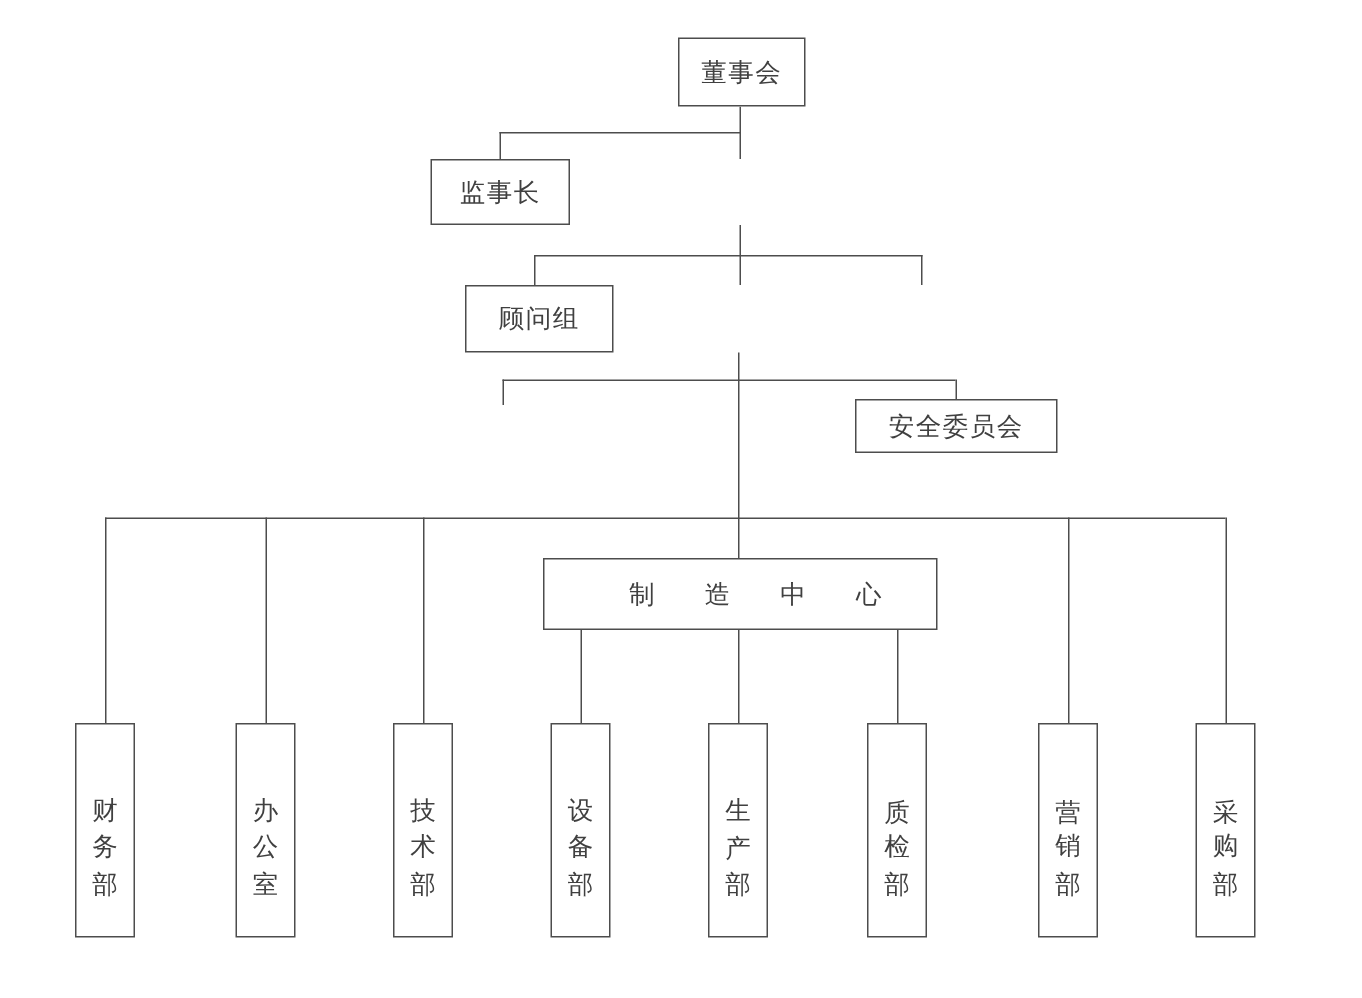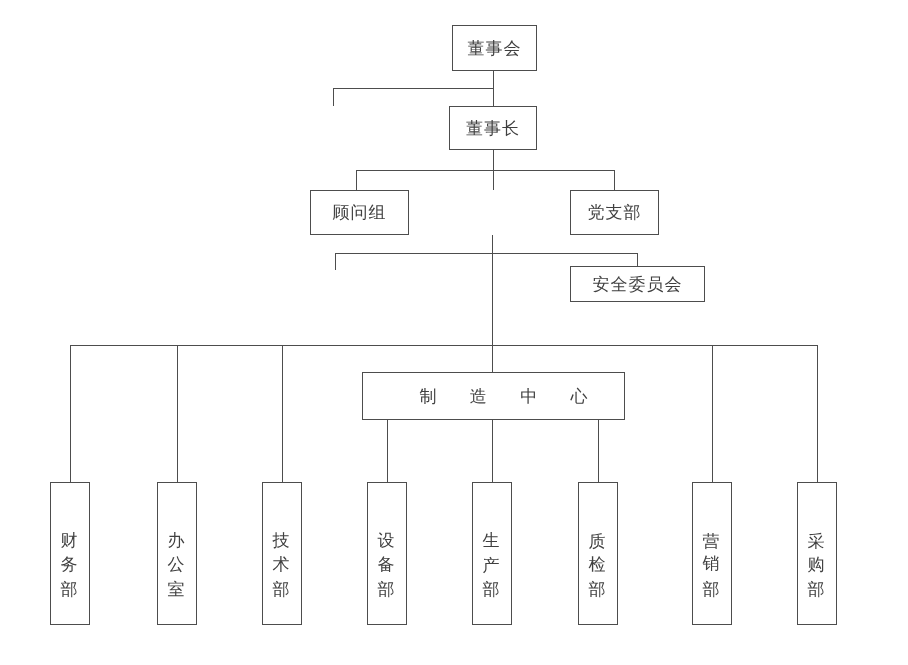--- a/index.html
+++ b/index.html
@@ -93,23 +93,22 @@
   <div class="vl" style="left:177px; top:345px; height:137px;"></div>
   <div class="vl" style="left:282px; top:345px; height:137px;"></div>
   <div class="vl" style="left:712px; top:345px; height:137px;"></div>
   <div class="vl" style="left:817px; top:345px; height:137px;"></div>
 
   <div class="vl" style="left:387px; top:420px; height:62px;"></div>
   <div class="vl" style="left:492px; top:420px; height:62px;"></div>
   <div class="vl" style="left:598px; top:420px; height:62px;"></div>
 
   <div class="node n-board">董事会</div>
-  <div class="node n-chairman">董事长</div>
+  <div class="node n-supervisor">监事长</div>
   <div class="node n-advisory">顾问组</div>
-  <div class="node n-party">党支部</div>
   <div class="node n-safety">安全委员会</div>
   <div class="node n-mfg mfg">制 造 中 心</div>
 
   <div class="vnode n-finance">财务部</div>
   <div class="vnode n-office">办公室</div>
   <div class="vnode n-tech">技术部</div>
   <div class="vnode n-equipment">设备部</div>
   <div class="vnode n-production">生产部</div>
   <div class="vnode n-quality">质检部</div>
   <div class="vnode n-marketing">营销部</div>

